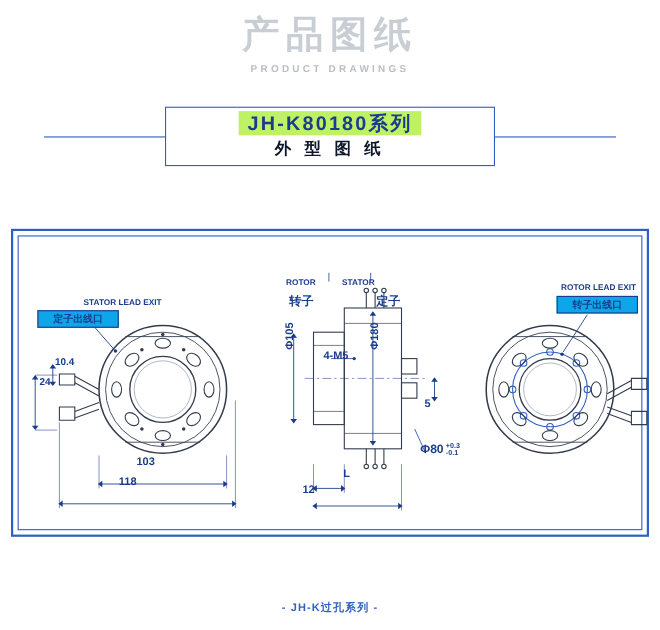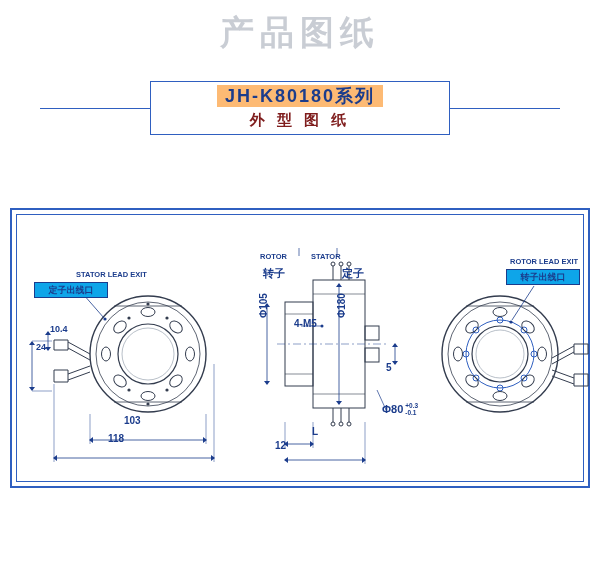--- a/index.html
+++ b/index.html
@@ -74,29 +74,29 @@
     display: flex;
     flex-direction: column;
     align-items: center;
     justify-content: center;
   }
   .banner-title {
     font-size: 18px;
     font-weight: bold;
     letter-spacing: 2px;
     color: #1b3c8c;
-    background: #fdba74;
+    background: #bef264;
     padding: 0 8px;
     line-height: 22px;
   }
   .banner-sub {
     font-size: 15px;
     font-weight: bold;
     letter-spacing: 4px;
-    color: #7f1d1d;
+    color: #0f172a;
     line-height: 22px;
     margin-top: 2px;
   }
 
   
   .frame {
     position: absolute;
     left: 10px;
     top: 208px;
     width: 580px;
@@ -152,20 +152,21 @@
     color: #1b3c8c;
     white-space: nowrap;
   }
 </style>
 </head>
 <body>
 
 <div class="page">
 
   <div class="title-cn">产品图纸</div>
+  <div class="title-en">PRODUCT DRAWINGS</div>
 
   <div class="banner-wrap">
     <div class="banner-line"></div>
     <div class="banner-box"></div>
     <div class="banner-inner">
       <div class="banner-title">JH-K80180系列</div>
       <div class="banner-sub">外 型 图 纸</div>
     </div>
   </div>
 
@@ -357,13 +358,14 @@
         <path d="M122 52 L100 86"></path>
         <circle cx="99" cy="88" r="1.6" fill="#1b3c8c" stroke="none"></circle>
       </g>
     </svg>
 
     <div class="lbl-small" style="left:498px; top:47px;">ROTOR LEAD EXIT</div>
     <div class="lbl-box" style="left:494px; top:59px; width:74px;">转子出线口</div>
 
   </div>
 
+  <div class="footer">- JH-K过孔系列 -</div>
 </div>
 
 </body></html>

